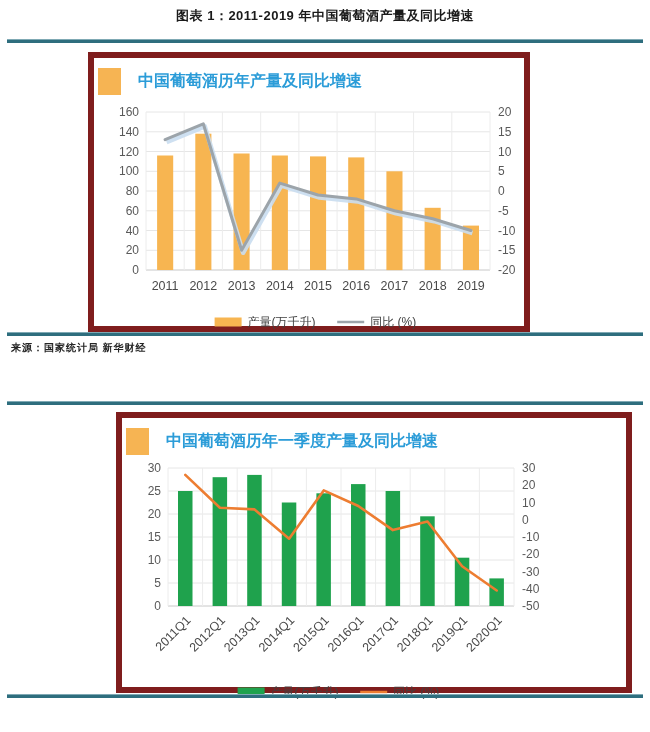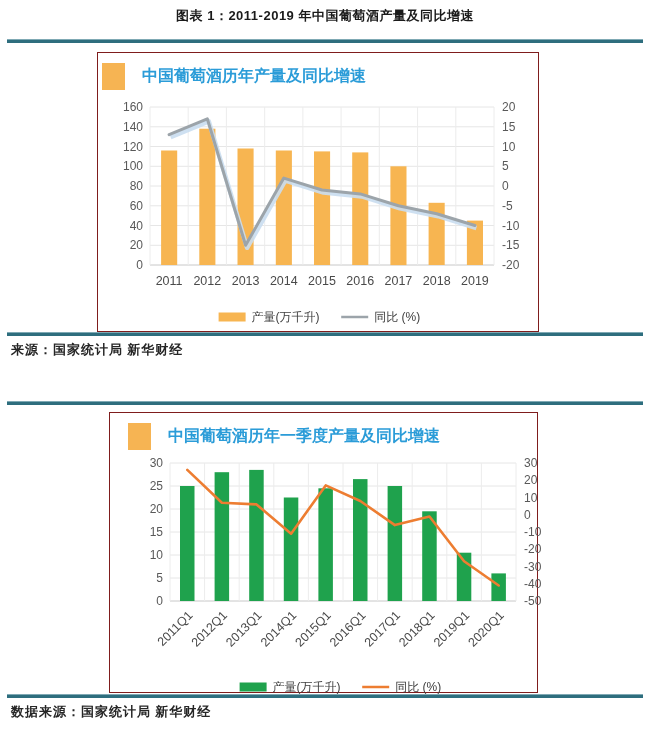--- a/index.html
+++ b/index.html
@@ -8,27 +8,27 @@
   .caption{position:absolute;left:0;width:650px;text-align:center;
            font-size:13px;font-weight:bold;color:#1a1a1a;letter-spacing:0.5px;}
   .cap1{top:7px;}
   .cap2{top:375px;}
   .rule{position:absolute;left:7px;width:636px;height:3px;background:#2E6E7E;
         border-top:1px solid #7FA9B4;}
   .rule1{top:39px;}
   .rule2{top:332px;}
   .rule3{top:401px;}
   .rule4{top:694px;}
-  .source{position:absolute;left:11px;font-size:13px;font-weight:bold;color:#262626;
+  .source{position:absolute;left:11px;font-size:10px;font-weight:bold;color:#262626;
           letter-spacing:1px;font-family:"Liberation Serif",serif;}
   .src1{top:341px;}
   .src2{top:703px;}
-  .card{position:absolute;background:#ffffff;border:1px solid #7f1d1d;box-sizing:border-box;margin-left:9px;}
+  .card{position:absolute;background:#ffffff;border:6px solid #7f1d1d;box-sizing:border-box;}
   .card1{left:88px;top:52px;width:442px;height:280px;}
-  .card2{left:100px;top:412px;width:429px;height:281px;padding-left:14px;}
+  .card2{left:116px;top:412px;width:516px;height:281px;}
   .chart-title-row{display:flex;align-items:center;height:34px;padding:6px 0 0 4px;}
   .title-marker{width:23px;height:27px;background:#F6B453;flex:0 0 auto;}
   .chart-title{margin-left:17px;font-size:16px;font-weight:bold;color:#2B9CD8;}
   svg{display:block;}
   .tick{font-size:12px;fill:#595959;font-family:"Liberation Sans",sans-serif;}
   .xlab{font-size:12.5px;fill:#4a4a4a;font-family:"Liberation Sans",sans-serif;}
   .leg{font-size:12px;fill:#404040;font-family:"Liberation Sans",sans-serif;}
 </style>
 </head>
 <body>
@@ -175,15 +175,14 @@
         <text x="346.1" y="163" text-anchor="end" class="xlab" transform="rotate(-45 346.1 163)">2019Q1</text>
         <text x="380.7" y="163" text-anchor="end" class="xlab" transform="rotate(-45 380.7 163)">2020Q1</text>
         <rect x="115.6" y="229.5" width="27" height="9" fill="#1FA24D"></rect>
         <text x="148.6" y="238" class="leg">产量(万千升)</text>
         <line x1="238.2" y1="234" x2="265.2" y2="234" stroke="#ED7D31" stroke-width="2.5"></line>
         <text x="271.2" y="238" class="leg">同比 (%)</text>
       </svg>
   </div>
 
   <div class="rule rule4"></div>
-  <div class="source src2">数据来源：国家统计局  新华财经</div>
 
 </div>
 
 </body></html>

